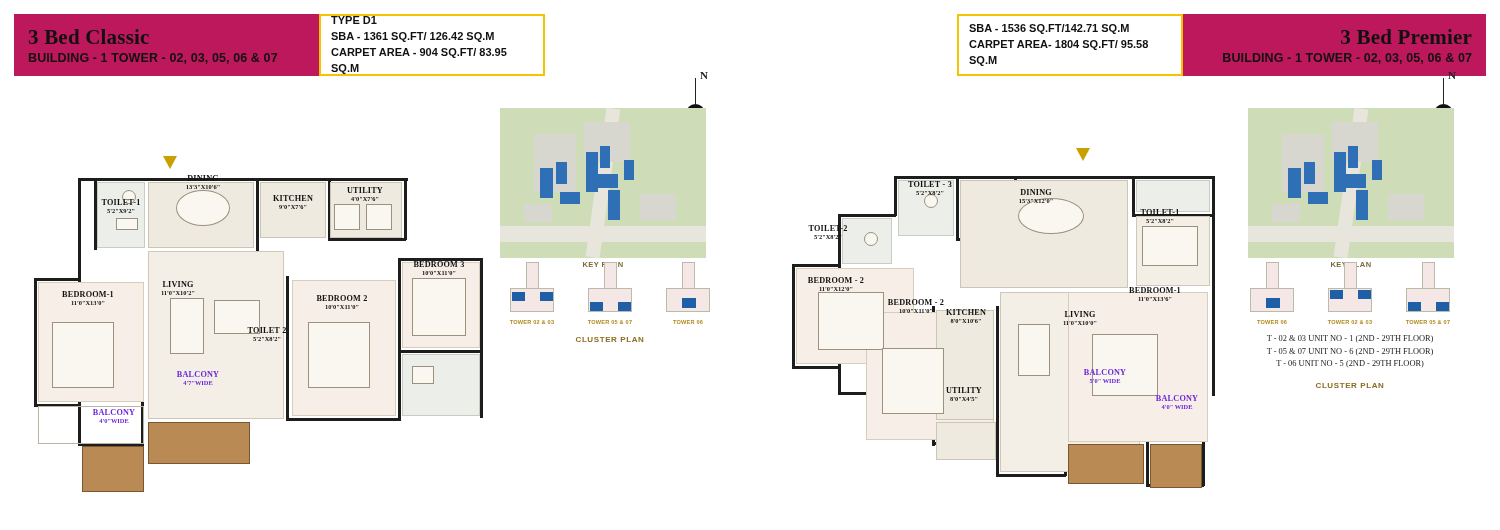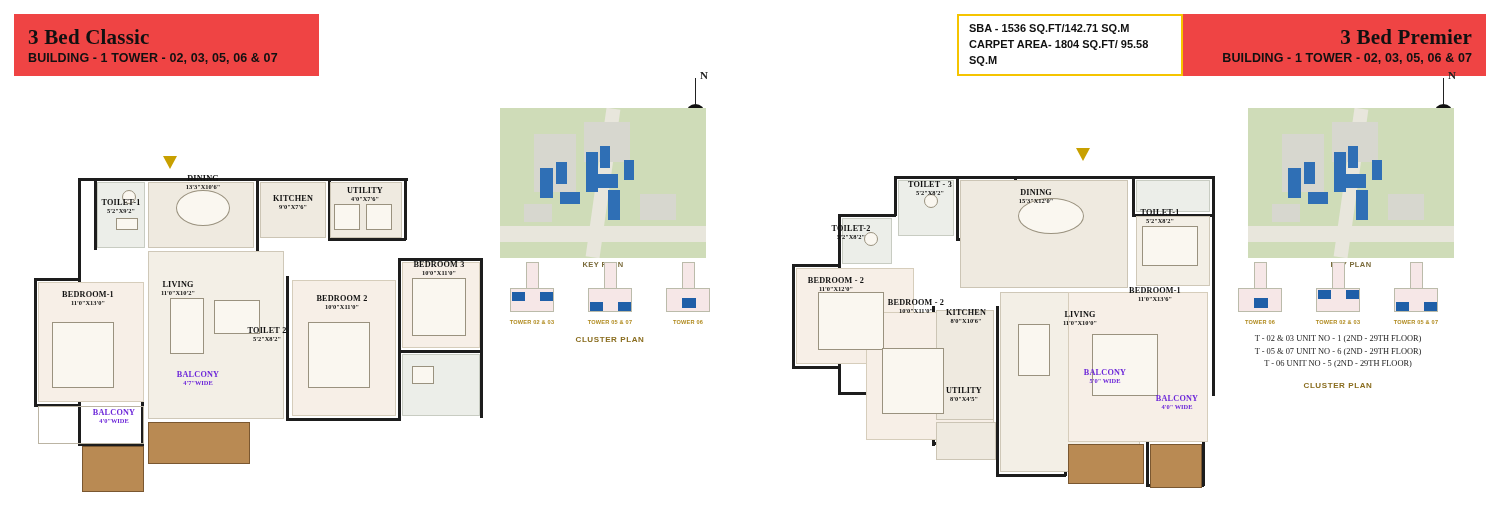--- a/index.html
+++ b/index.html
@@ -8,21 +8,21 @@
     width: 1500px; height: 530px;
     background: #ffffff;
     font-family: "Liberation Sans", sans-serif;
     overflow: hidden;
   }
   .page { position: relative; width: 1500px; height: 530px; }
 
   
   .hdr { position: absolute; top: 14px; height: 62px; }
   .hdr-yellow {
-    background: #ef4444;
+    background: #be185d;
     display: flex; flex-direction: column; justify-content: center;
   }
   .hdr-title {
     font-family: "Liberation Serif", serif;
     font-weight: bold;
     font-size: 21px;
     color: #111;
     letter-spacing: .2px;
     line-height: 1.1;
     padding: 2px 0 3px 0;
@@ -132,20 +132,25 @@
   }
 </style>
 </head>
 <body>
 
 <div class="page">
 
   <div class="hdr hdr-yellow" id="hdr-left-yellow">
     <div class="hdr-title">3 Bed Classic</div>
     <div class="hdr-sub">BUILDING - 1 TOWER - 02, 03, 05, 06 &amp; 07</div>
+  </div>
+  <div class="hdr hdr-white" id="hdr-left-white">
+    <div class="hdr-type">TYPE D1</div>
+    <div class="hdr-line">SBA - 1361 SQ.FT/ 126.42  SQ.M</div>
+    <div class="hdr-line">CARPET AREA -  904  SQ.FT/  83.95  SQ.M</div>
   </div>
 
   <div class="hdr hdr-white" id="hdr-right-white">
     <div class="hdr-line">SBA - 1536 SQ.FT/142.71 SQ.M</div>
     <div class="hdr-line">CARPET AREA-  1804 SQ.FT/ 95.58 SQ.M</div>
   </div>
   <div class="hdr hdr-yellow" id="hdr-right-yellow">
     <div class="hdr-title">3 Bed Premier</div>
     <div class="hdr-sub">BUILDING - 1 TOWER - 02, 03, 05, 06 &amp; 07</div>
   </div>
@@ -365,21 +370,21 @@
       <div class="dim">15'3"X12'0"</div>
     </div>
     <div class="lbl" style="left:370px; top:122px; width:68px;">
       <div class="nm">TOILET-1</div>
       <div class="dim">5'2"X8'2"</div>
     </div>
     <div class="lbl" style="left:32px; top:190px; width:96px;">
       <div class="nm">BEDROOM - 2</div>
       <div class="dim">11'0"X12'0"</div>
     </div>
-    <div class="lbl" style="left:64px; top:138px; width:62px;">
+    <div class="lbl" style="left:41px; top:138px; width:62px;">
       <div class="nm">TOILET-2</div>
       <div class="dim">5'2"X8'2"</div>
     </div>
     <div class="lbl" style="left:112px; top:212px; width:96px;">
       <div class="nm">BEDROOM - 2</div>
       <div class="dim">10'0"X11'0"</div>
     </div>
     <div class="lbl" style="left:178px; top:222px; width:64px;">
       <div class="nm">KITCHEN</div>
       <div class="dim">8'0"X10'6"</div>
@@ -425,21 +430,21 @@
         <div class="kp-shape" style="left:96px; top:66px; width:22px; height:14px;"></div>
         <div class="kp-shape" style="left:108px; top:82px; width:12px; height:30px;"></div>
         <div class="kp-shape" style="left:60px; top:84px; width:20px; height:12px;"></div>
         <div class="kp-shape" style="left:124px; top:52px; width:10px; height:20px;"></div>
         <div class="kp-grey" style="left:140px; top:86px; width:36px; height:26px;"></div>
         <div class="kp-grey" style="left:24px; top:96px; width:28px; height:18px;"></div>
       </div>
       <div class="kp-label">KEY PLAN</div>
     </div>
 
-    <div class="cluster" style="left:472px; top:174px; width:220px;">
+    <div class="cluster" style="left:484px; top:174px; width:220px;">
       <div class="cluster-row">
         <div class="cl-item">
           <div class="cl-art">
             <div class="cl-tower" style="left:26px; top:2px; width:13px; height:28px;"></div>
             <div class="cl-tower" style="left:10px; top:28px; width:44px; height:24px;"></div>
             <div class="cl-hi" style="left:26px; top:38px; width:14px; height:10px;"></div>
           </div>
           <div class="cl-cap">TOWER 06</div>
         </div>
         <div class="cl-item">

